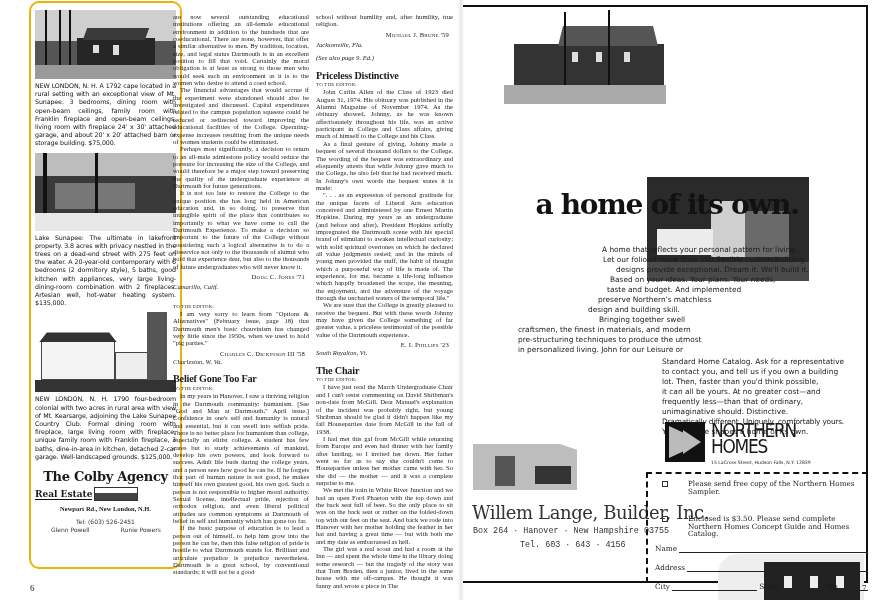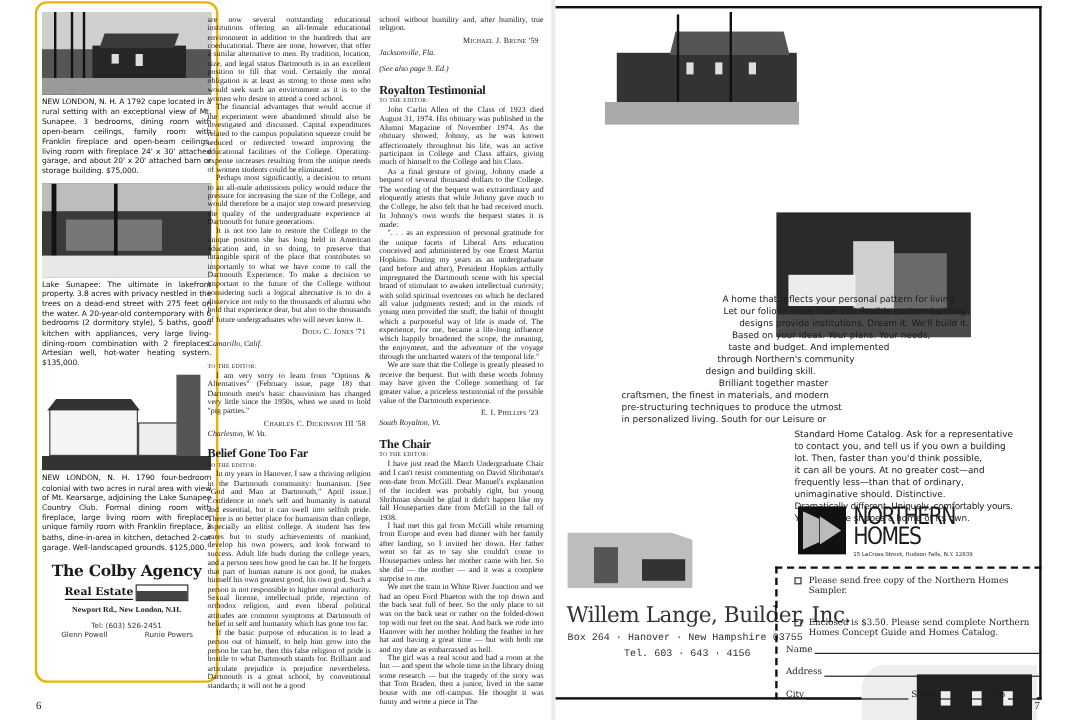--- a/index.html
+++ b/index.html
@@ -8,21 +8,21 @@
 .abs{position:absolute}
 
 .colby{left:29px;top:1px;width:153px;height:568px;border:2px solid #eab308;border-radius:10px;padding:4px 4px}
 .photo{background:#555;position:relative;overflow:hidden}
 .photo .sky{position:absolute;left:0;top:0;right:0;height:45%;background:#cfcfcf}
 .photo .house{position:absolute;background:#2a2a2a}
 .photo .ground{position:absolute;left:0;right:0;bottom:0;height:20%;background:#9a9a9a}
 .photo .tree{position:absolute;background:#111;width:2px}
 .cap{font-family:"DejaVu Sans",sans-serif;font-size:6.3px;line-height:8.2px;text-align:justify;margin:3px 0 5px 0;color:#111;letter-spacing:-.1px}
 .agency-name{font-family:"DejaVu Serif",serif;font-weight:bold;font-size:13px;text-align:center;margin-top:8px;letter-spacing:-.3px}
-.re-row{display:flex;align-items:center;justify-content:center;margin-top:3px;gap:2px}
+.re-row{display:flex;align-items:center;justify-content:flex-start;margin-top:3px;gap:2px}
 .re-label{font-family:"DejaVu Serif",serif;font-weight:bold;font-size:9px;border-bottom:1.5px solid #111}
 .re-house{width:44px;height:14px;background:linear-gradient(#fff 40%,#444 40%);border:1px solid #333}
 .agency-addr{font-size:6.5px;font-weight:bold;text-align:center;margin-top:4px}
 .agency-tel{font-family:"DejaVu Sans",sans-serif;font-size:6px;text-align:center;margin-top:6px;color:#333}
 .agents{display:grid;grid-template-columns:1fr 1fr;font-family:"DejaVu Sans",sans-serif;font-size:6px;color:#333;text-align:center;line-height:8.2px;margin-top:1px}
 
 .col{font-size:6.6px;line-height:7.35px;text-align:justify;color:#1c1c1c}
 .col p{text-indent:7px}
 .col p.noind{text-indent:0}
 .sig{text-align:right;font-variant:small-caps;margin:3px 4px 1px 0;letter-spacing:.2px}
@@ -31,21 +31,21 @@
 .hd{font-weight:bold;font-size:10.2px;margin:10px 0 2px 0;letter-spacing:-.2px}
 .pg{font-size:9px}
 
 .nh{left:463px;top:5px;width:405px;height:578px;border:2px solid #111;border-left:none;border-right-width:2.5px}
 .headline{font-family:"DejaVu Serif",serif;font-weight:bold;font-size:28px;line-height:28px;text-align:center;letter-spacing:-1.3px;color:#111}
 .adtext{font-family:"DejaVu Sans",sans-serif;font-size:7.4px;line-height:9.4px;color:#1a1a1a;white-space:nowrap}
 .lange1{font-family:"DejaVu Serif",serif;font-size:18px;letter-spacing:-.4px;color:#333}
 .lange2{font-family:Liberation Mono, monospace;font-size:8.4px;color:#333}
 .nlogo-txt{font-family:"DejaVu Sans",sans-serif;font-size:20px;line-height:16px;letter-spacing:-1.5px;transform:scaleX(.85);transform-origin:left}
 .coupon{left:646px;top:472px;width:222px;height:111px;border-top:2.5px dashed #111;border-left:2.5px dashed #111}
-.cp-item{display:flex;gap:6px;font-family:"DejaVu Serif",serif;font-size:7.2px;line-height:7.6px;margin-left:14px}
+.cp-item{display:flex;gap:20px;font-family:"DejaVu Serif",serif;font-size:7.2px;line-height:7.6px;margin-left:14px}
 .cb{width:6px;height:6px;border:1px solid #333;flex:none;margin-top:1px}
 .cp-line{display:flex;align-items:flex-end;font-family:"DejaVu Serif",serif;font-size:7.3px;margin-left:7px;margin-top:10px}
 .cp-line .ln{flex:1;border-bottom:1px solid #222;height:1px;margin-left:2px}
 </style>
 </head>
 <body>
 
 <div class="abs colby">
   <div class="photo" style="height:69px;margin-top:3px">
     <div class="sky"></div>
@@ -109,21 +109,21 @@
   <div class="toed" style="margin-top:0">To the Editor:</div>
   <p>In my years in Hanover, I saw a thriving religion in the Dartmouth community: humanism. [See "God and Man at Dartmouth," April issue.] Confidence in one's self and humanity is natural and essential, but it can swell into selfish pride. There is no better place for humanism than college, especially an elitist college. A student has few cares but to study achievements of mankind, develop his own powers, and look forward to success. Adult life buds during the college years, and a person sees how good he can be. If he forgets that part of human nature is not good, he makes himself his own greatest good, his own god. Such a person is not responsible to higher moral authority. Sexual license, intellectual pride, rejection of orthodox religion, and even liberal political attitudes are common symptoms at Dartmouth of belief in self and humanity which has gone too far.</p>
   <p>If the basic purpose of education is to lead a person out of himself, to help him grow into the person he can be, then this false religion of pride is hostile to what Dartmouth stands for. Brilliant and articulate prejudice is prejudice nevertheless. Dartmouth is a great school, by conventional standards; it will not be a good</p>
 </div>
 
 <div class="abs col" style="left:316px;top:13px;width:137px">
   <p class="noind">school without humility and, after humility, true religion.</p>
   <div class="sig">Michael J. Brune '59</div>
   <div class="place">Jacksonville, Fla.</div>
   <div class="place" style="margin-top:6px">(See also page 9. Ed.)</div>
-  <div class="hd">Royalton Testimonial</div>
+  <div class="hd">Priceless Distinctive</div>
   <div class="toed" style="margin-top:0">To the Editor:</div>
   <p>John Carlin Allen of the Class of 1923 died August 31, 1974. His obituary was published in the Alumni Magazine of November 1974. As the obituary showed, Johnny, as he was known affectionately throughout his life, was an active participant in College and Class affairs, giving much of himself to the College and his Class.</p>
   <p>As a final gesture of giving, Johnny made a bequest of several thousand dollars to the College. The wording of the bequest was extraordinary and eloquently attests that while Johnny gave much to the College, he also felt that he had received much. In Johnny's own words the bequest states it is made:</p>
   <p>". . . as an expression of personal gratitude for the unique facets of Liberal Arts education conceived and administered by one Ernest Martin Hopkins. During my years as an undergraduate (and before and after), President Hopkins artfully impregnated the Dartmouth scene with his special brand of stimulant to awaken intellectual curiosity; with solid spiritual overtones on which he declared all value judgments rested; and in the minds of young men provided the stuff, the habit of thought which a purposeful way of life is made of. The experience, for me, became a life-long influence which happily broadened the scope, the meaning, the enjoyment, and the adventure of the voyage through the uncharted waters of the temporal life."</p>
   <p>We are sure that the College is greatly pleased to receive the bequest. But with these words Johnny may have given the College something of far greater value, a priceless testimonial of the possible value of the Dartmouth experience.</p>
   <div class="sig">E. I. Phillips '23</div>
   <div class="place" style="margin-top:0">South Royalton, Vt.</div>
   <div class="hd">The Chair</div>
   <div class="toed" style="margin-top:0">To the Editor:</div>
   <p>I have just read the March Undergraduate Chair and I can't resist commenting on David Shribman's non-date from McGill. Dear Manuel's explanation of the incident was probably right, but young Shribman should be glad it didn't happen like my fall Houseparties date from McGill in the fall of 1938.</p>
@@ -159,34 +159,35 @@
 </div>
 <div class="abs photo" style="left:718px;top:278px;width:146px;height:64px;background:#eee;border-radius:20px 0 0 0">
   <div class="house" style="left:46px;top:8px;width:96px;height:40px;background:#222"></div>
   <div class="house" style="left:66px;top:22px;width:8px;height:12px;background:#eee"></div>
   <div class="house" style="left:92px;top:22px;width:8px;height:12px;background:#eee"></div>
   <div class="house" style="left:118px;top:22px;width:8px;height:12px;background:#eee"></div>
 
 </div>
 
 <div class="abs headline" style="left:470px;top:191px;width:400px">
+  <div style="margin-left:-6px">a home of its own.</div>
 </div>
 
 <div class="abs adtext" style="left:0;top:0;width:896px;height:600px">
   <div class="abs" style="left:602px;top:245px">A home that reflects your personal pattern for living.</div>
   <div class="abs" style="left:603px;top:255px">Let our folio of more than 100 flexible custom-building</div>
-  <div class="abs" style="left:616px;top:265px">designs provide institutions. Dream it. We'll build it.</div>
+  <div class="abs" style="left:616px;top:265px">designs provide exceptional. Dream it. We'll build it.</div>
   <div class="abs" style="left:610px;top:275px">Based on your ideas. Your plans. Your needs,</div>
   <div class="abs" style="left:607px;top:285px">taste and budget. And implemented</div>
-  <div class="abs" style="left:598px;top:295px">through Northern's community</div>
+  <div class="abs" style="left:598px;top:295px">preserve Northern's matchless</div>
   <div class="abs" style="left:588px;top:305px">design and building skill.</div>
-  <div class="abs" style="left:599px;top:315px">Brilliant together master</div>
+  <div class="abs" style="left:599px;top:315px">Bringing together swell</div>
   <div class="abs" style="left:518px;top:325px">craftsmen, the finest in materials, and modern</div>
   <div class="abs" style="left:518px;top:335px">pre-structuring techniques to produce the utmost</div>
-  <div class="abs" style="left:518px;top:345px">in personalized living. South for our Leisure or</div>
+  <div class="abs" style="left:518px;top:345px">in personalized living. John for our Leisure or</div>
   <div class="abs" style="left:662px;top:357px">Standard Home Catalog. Ask for a representative</div>
   <div class="abs" style="left:662px;top:367px">to contact you, and tell us if you own a building</div>
   <div class="abs" style="left:662px;top:377px">lot. Then, faster than you'd think possible,</div>
   <div class="abs" style="left:662px;top:387px">it can all be yours. At no greater cost—and</div>
   <div class="abs" style="left:662px;top:397px">frequently less—than that of ordinary,</div>
   <div class="abs" style="left:662px;top:407px">unimaginative should. Distinctive.</div>
   <div class="abs" style="left:662px;top:417px;letter-spacing:-.2px">Dramatically different. Uniquely, comfortably yours.</div>
   <div class="abs" style="left:662px;top:427px">Your lifestyle shapes a home of its own.</div>
 </div>
 

